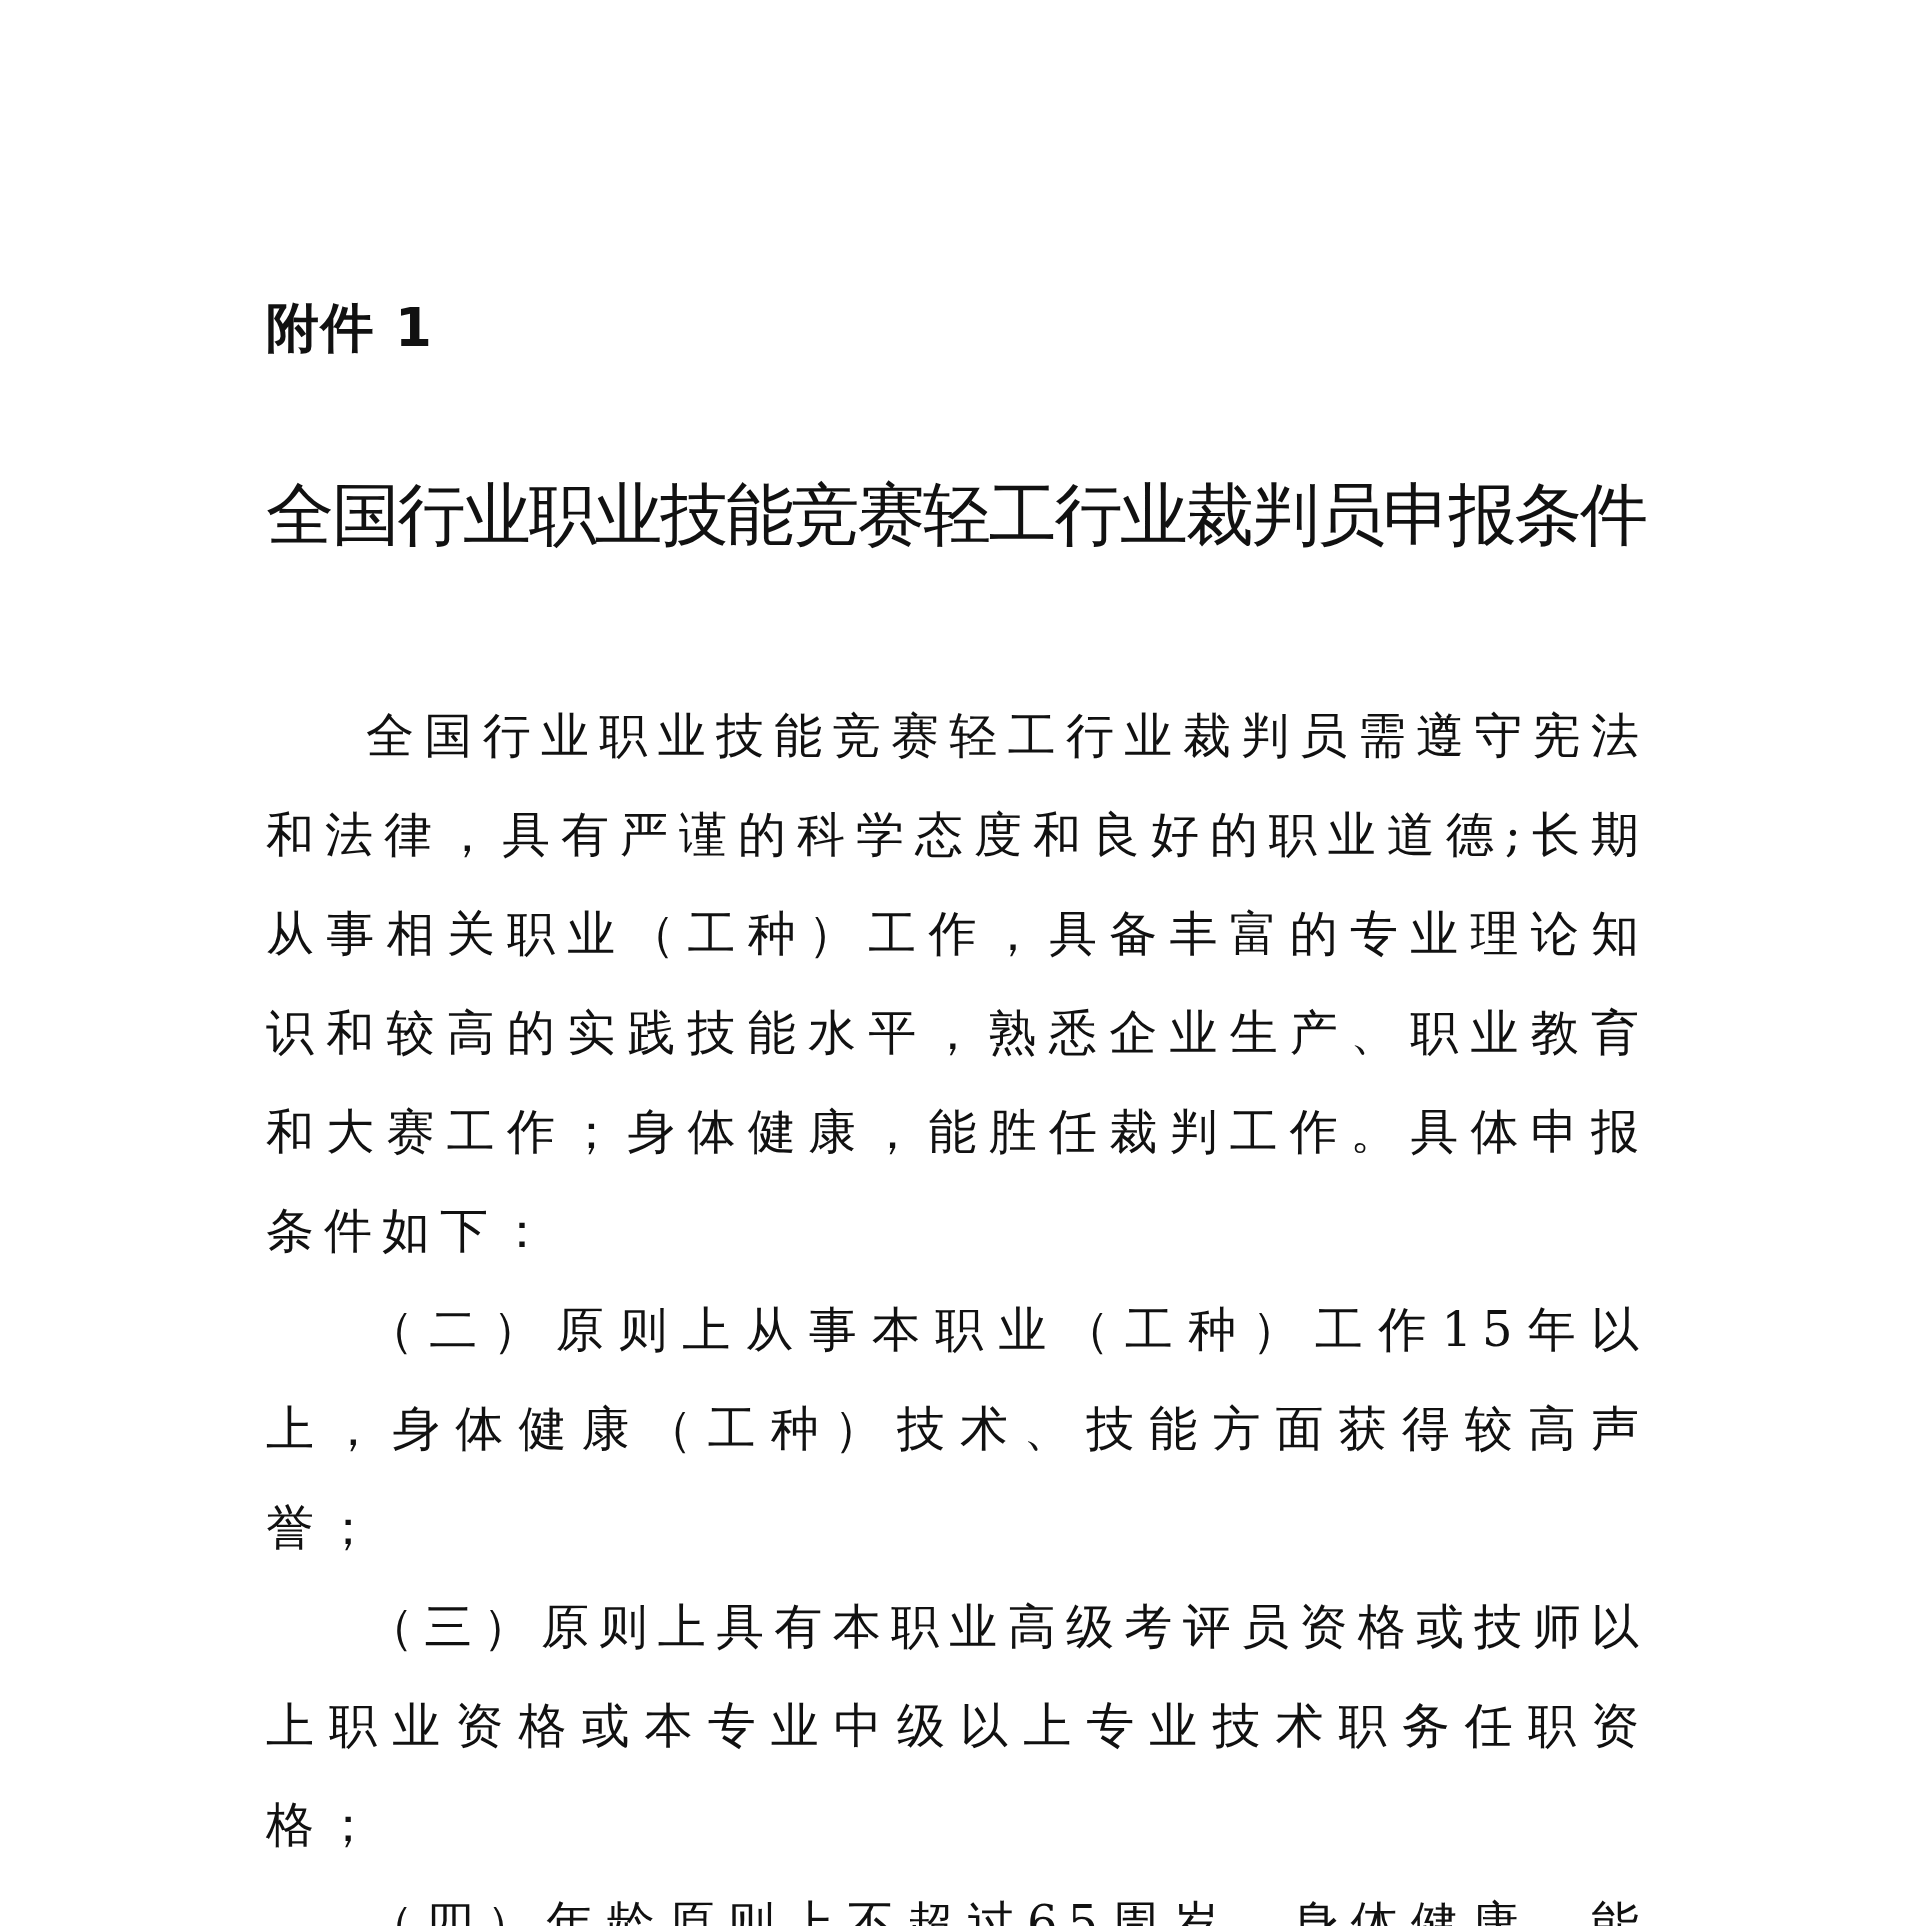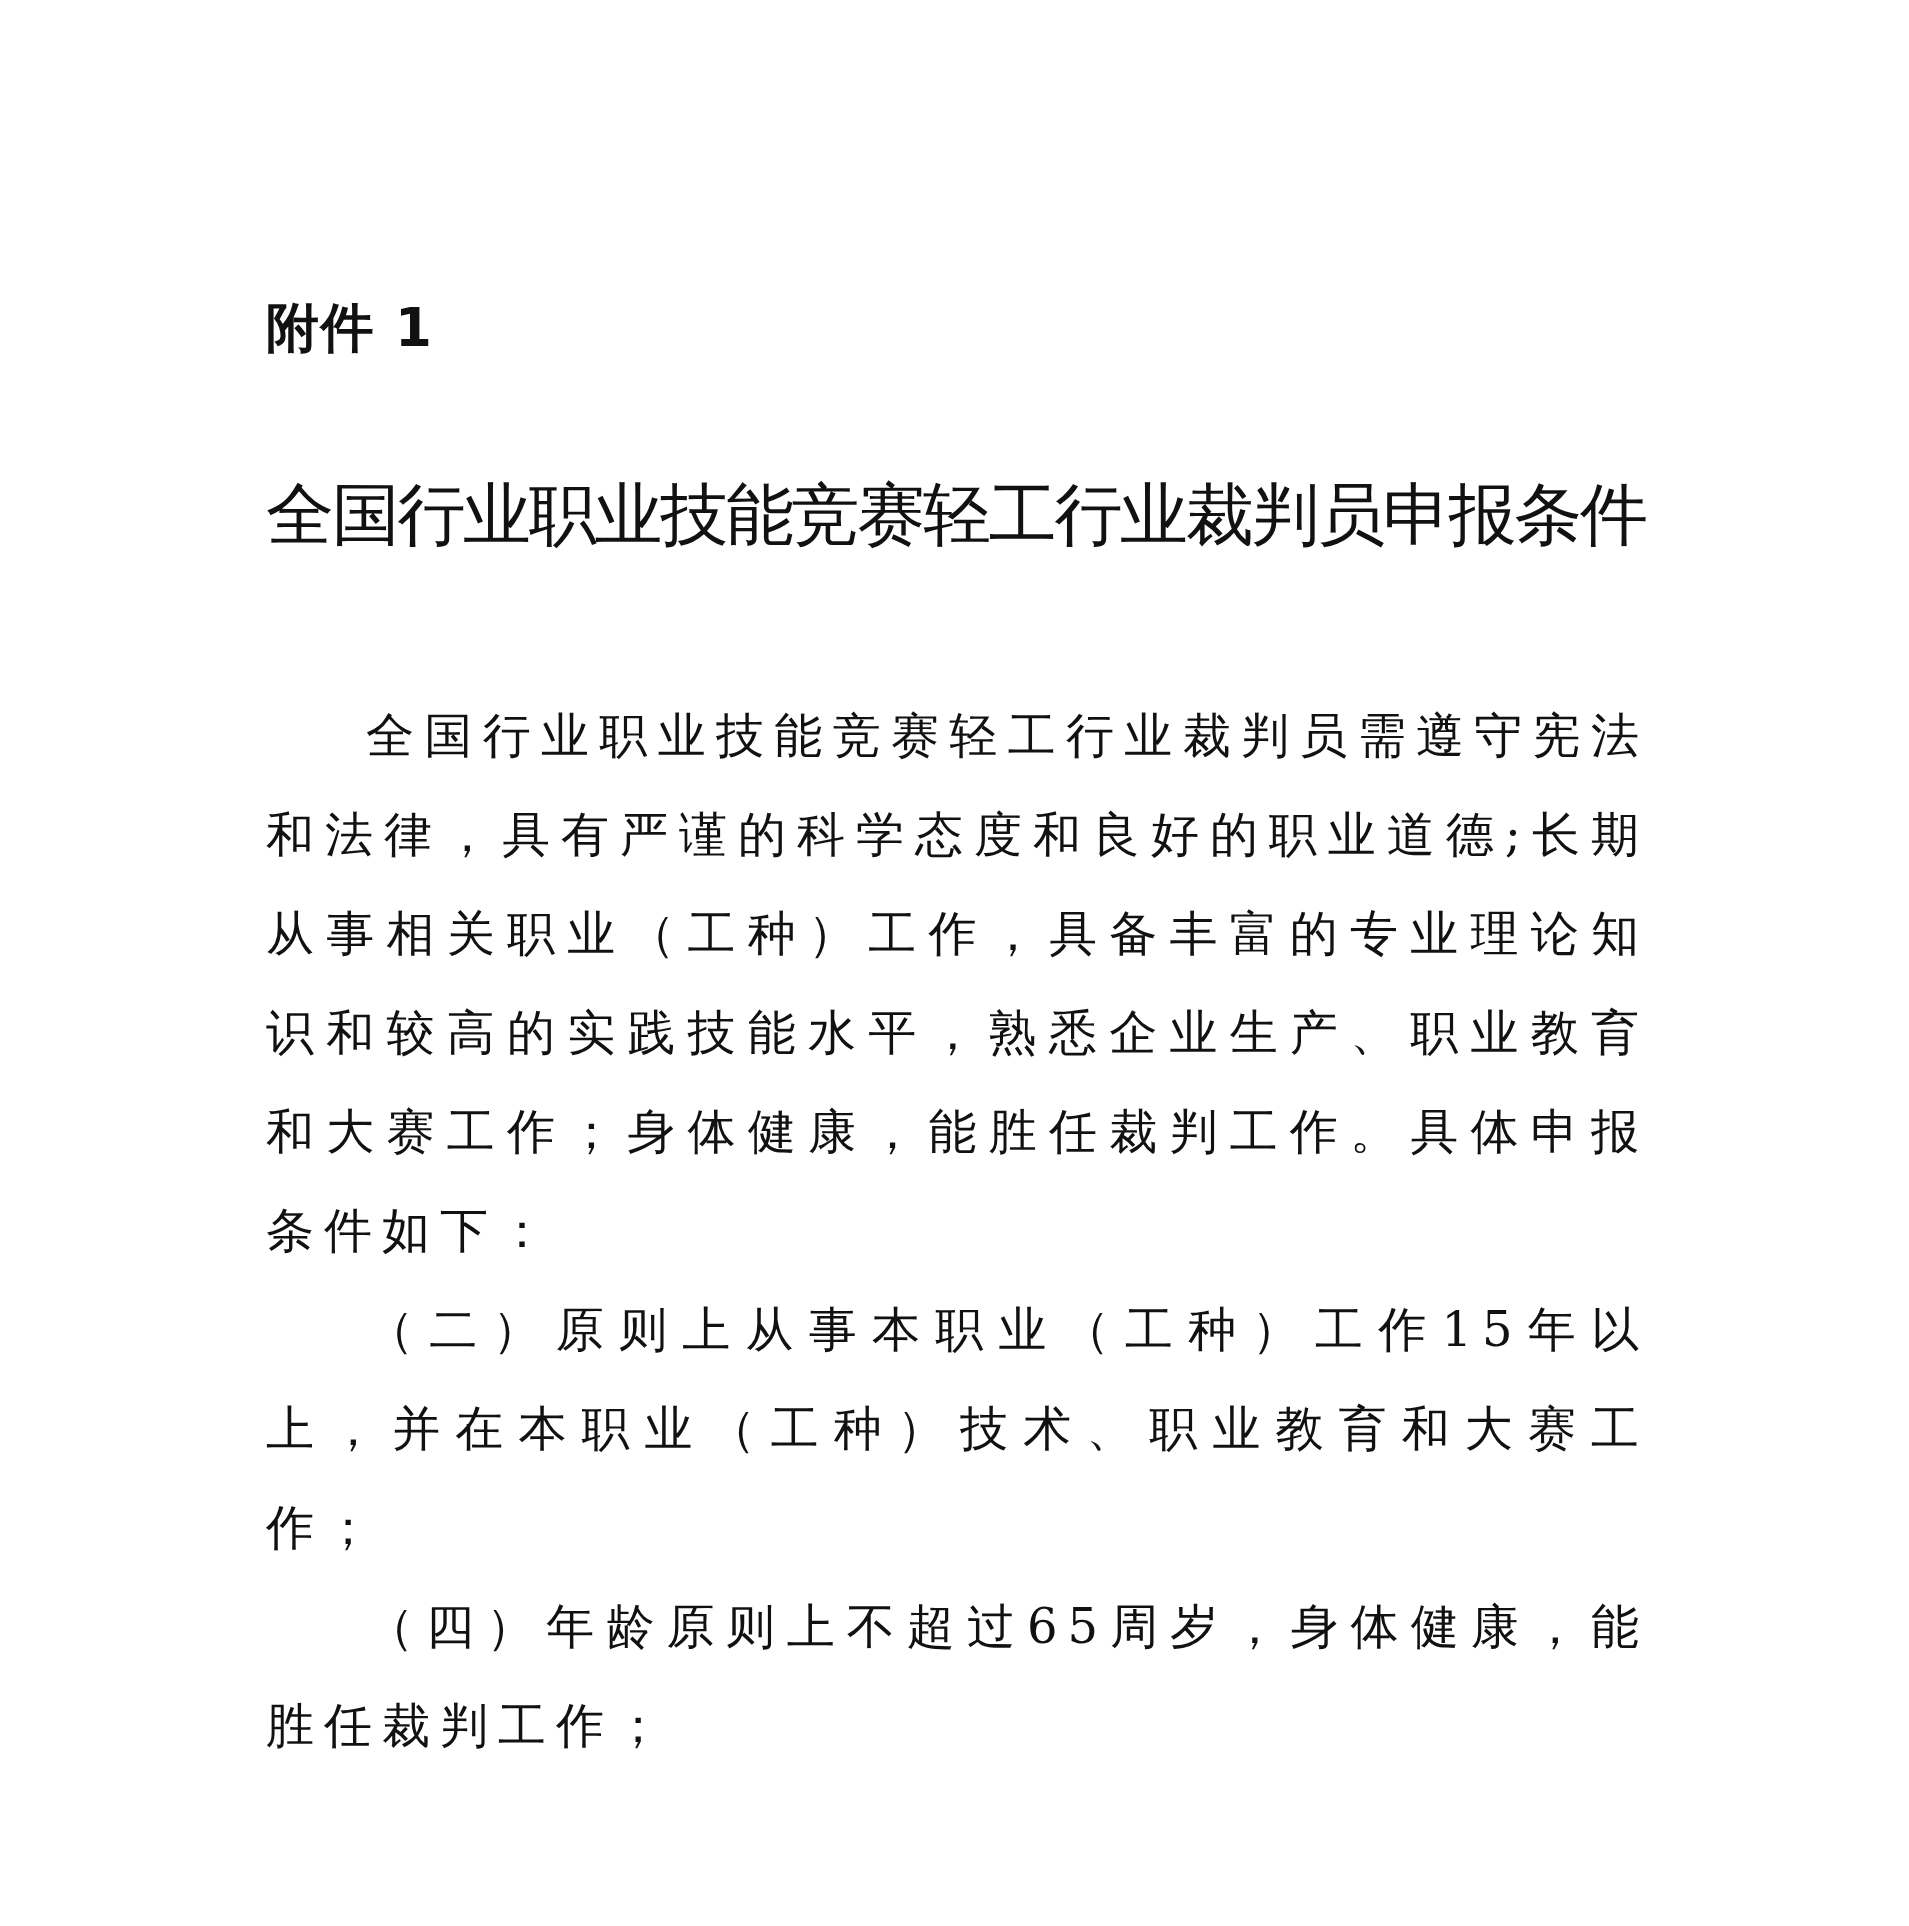--- a/index.html
+++ b/index.html
@@ -18,19 +18,20 @@
   .indent { text-indent: 100px; }
 </style>
 </head>
 <body>
 
 <div class="page">
   <div class="attachment-label">附件 1</div>
   <div class="doc-title">全国行业职业技能竞赛轻工行业裁判员申报条件</div>
   <div class="body">
     <p class="para indent">全国行业职业技能竞赛轻工行业裁判员需遵守宪法和法律，具有严谨的科学态度和良好的职业道德;长期从事相关职业（工种）工作，具备丰富的专业理论知识和较高的实践技能水平，熟悉企业生产、职业教育和大赛工作；身体健康，能胜任裁判工作。具体申报条件如下：</p>
-    <p class="para indent">（二）原则上从事本职业（工种）工作15年以上，并在本职业（工种）技术、职业教育和大赛工作；</p>
+    <p class="para indent">（二）原则上从事本职业（工种）工作15年以上，身体健康（工种）技术、技能方面获得较高声誉；</p>
+    <p class="para indent">（三）原则上具有本职业高级考评员资格或技师以上职业资格或本专业中级以上专业技术职务任职资格；</p>
     <p class="para indent">（四）年龄原则上不超过65周岁，身体健康，能胜任裁判工作；</p>
 
   </div>
 
 </div>
 
 
 </body></html>

